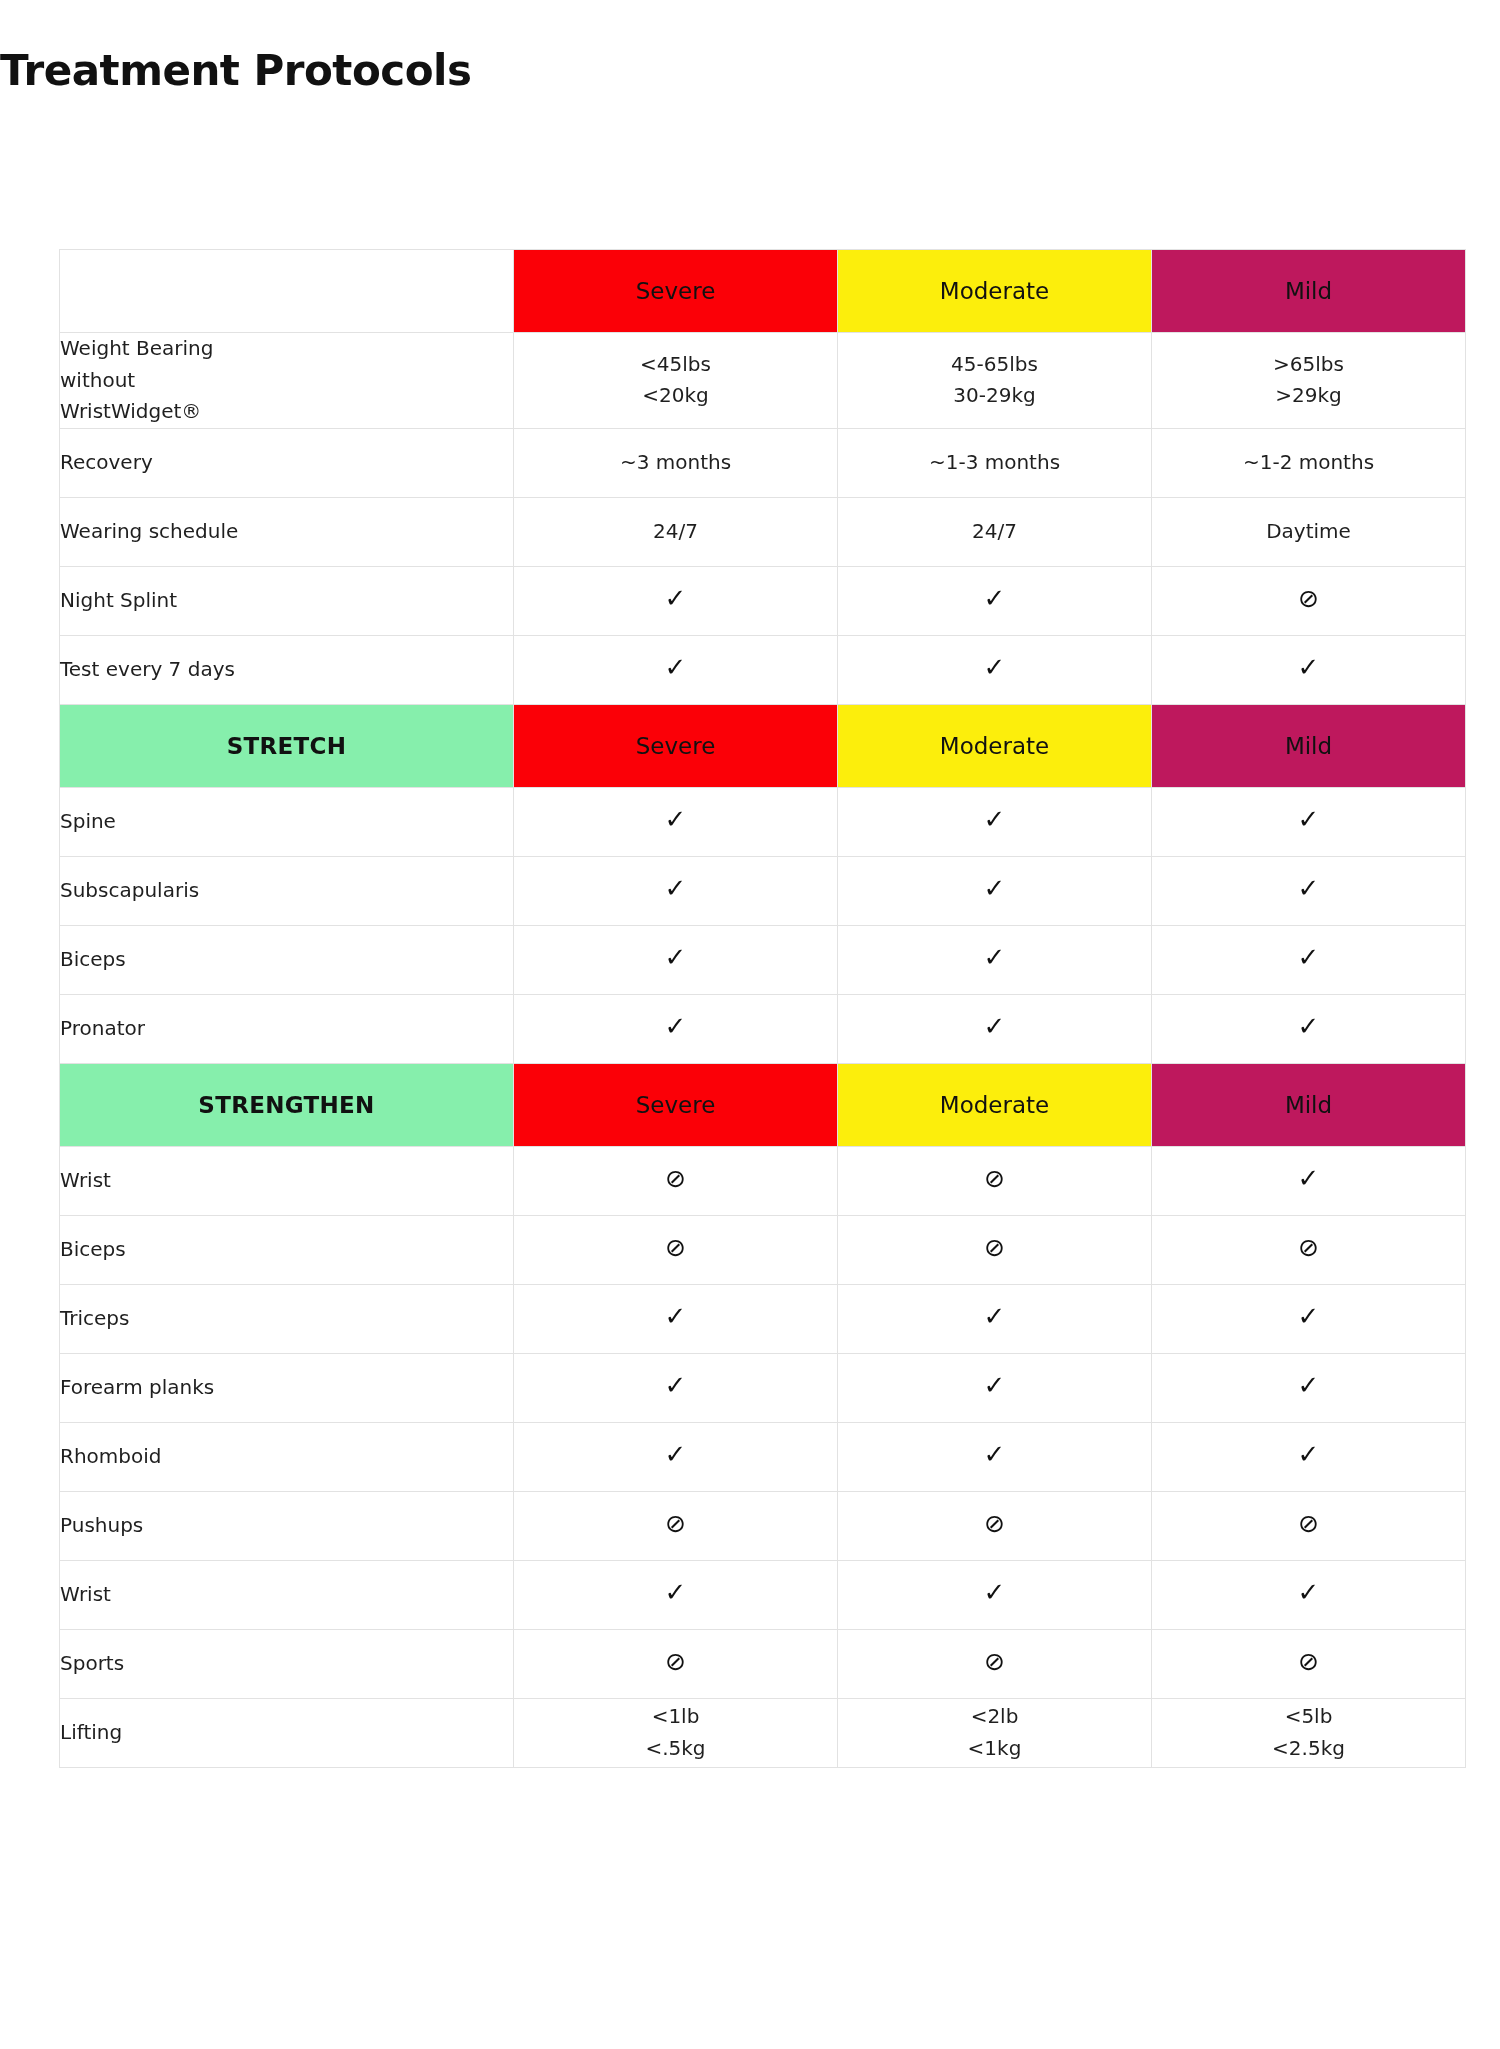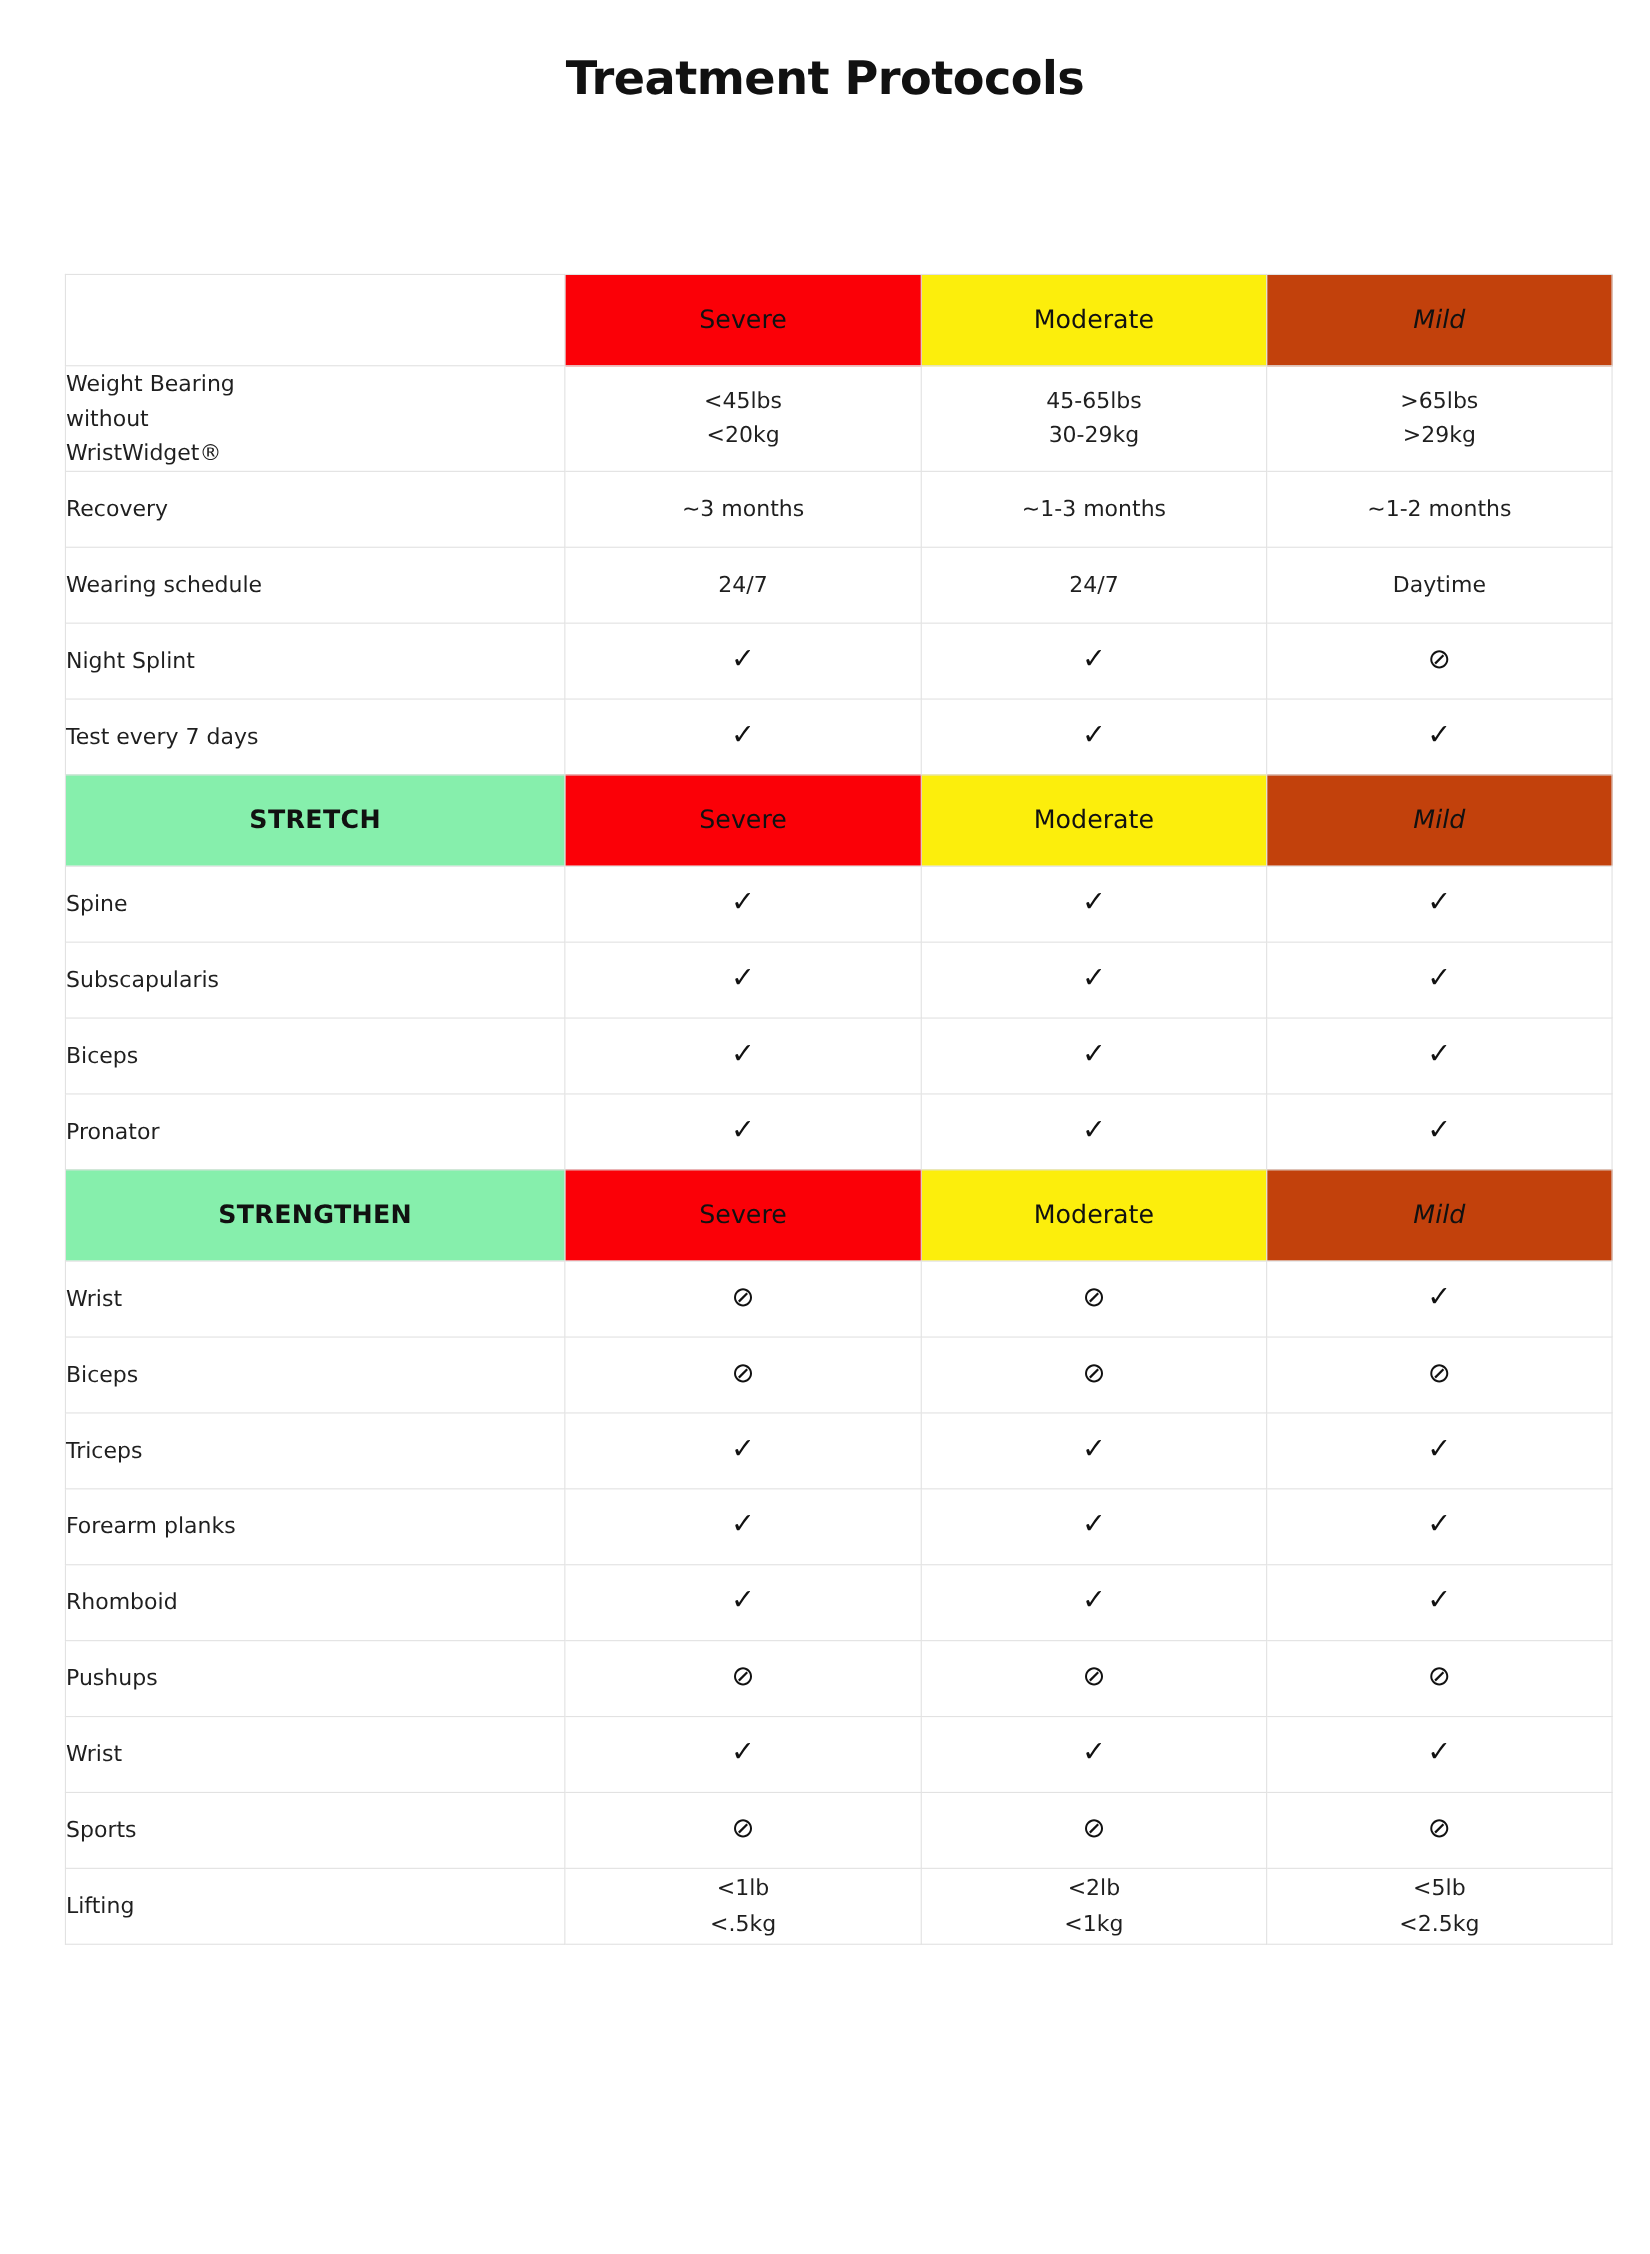--- a/index.html
+++ b/index.html
@@ -13,21 +13,20 @@
     font-family: "DejaVu Sans", "Liberation Sans", sans-serif;
     color: #1b1b1b;
     -webkit-font-smoothing: antialiased;
   }
   .page {
     width: 1500px;
     box-sizing: border-box;
     padding: 0;
   }
   .page-title {
-    text-align: center;
     font-size: 42px;
     font-weight: 700;
     letter-spacing: -0.5px;
     color: #111111;
     margin: 0;
     padding-top: 46px;
     font-family: "DejaVu Sans", "Liberation Sans", sans-serif;
   }
   .table-wrap {
     margin: 16px auto;
@@ -56,21 +55,21 @@
   
   tr.band td {
     height: 82px;
     text-align: center;
     font-size: 23px;
     color: #111111;
     border-color: #e2e2e2;
   }
   td.band-severe   { background: #fb0007; }
   td.band-moderate { background: #fcee0c; }
-  td.band-mild     { background: #c2410c; font-style: italic; }
+  td.band-mild     { background: #be185d; }
   td.band-blank    { background: #ffffff; }
 
   td.band-title {
     background: #86efac;
     text-align: center;
     color: #e8212b;
     font-weight: 700;
     font-size: 23px;
     letter-spacing: 0.3px;
   }

